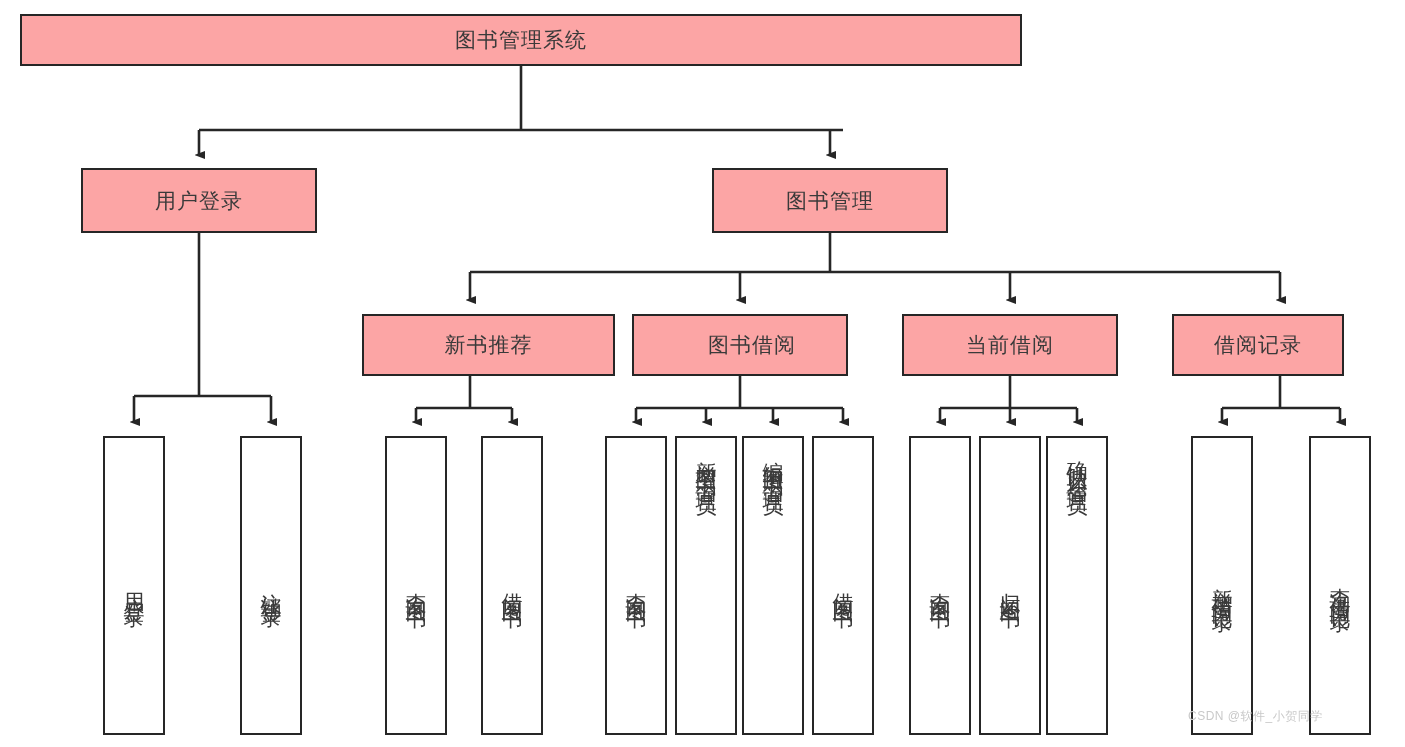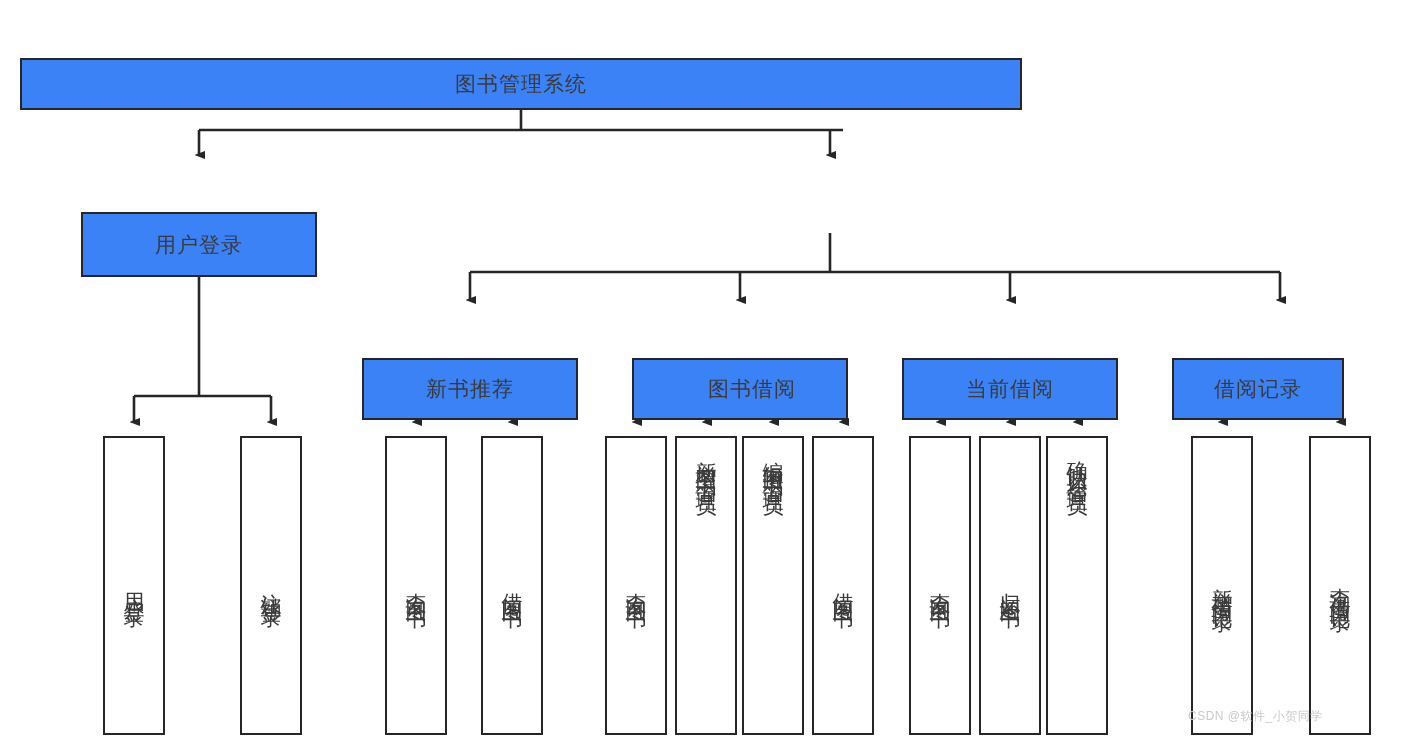--- a/index.html
+++ b/index.html
@@ -1,23 +1,23 @@
 <!DOCTYPE html>
 <html><head>
 <meta charset="utf-8">
 <style>
   html,body{margin:0;padding:0;background:#ffffff;}
   body{width:1405px;height:747px;overflow:hidden;
        font-family:"Liberation Sans","DejaVu Sans",sans-serif;}
   #canvas{position:relative;width:1405px;height:747px;background:#fff;}
   svg#wires{position:absolute;left:0;top:0;width:1405px;height:747px;}
 
-  .node{position:absolute;background:#3b82f6;border:2px solid #262626;
+  .node{position:absolute;background:#fca5a5;border:2px solid #262626;
         box-sizing:border-box;display:flex;align-items:center;
-        justify-content:center;color:#3b3b3b;margin-top:44px;}
+        justify-content:center;color:#3b3b3b;}
   .node .lbl{font-size:21px;letter-spacing:1px;white-space:nowrap;color:#3a3a3a;}
 
   .leaf{position:absolute;background:#ffffff;border:2px solid #262626;
         box-sizing:border-box;display:flex;align-items:flex-start;
         justify-content:center;padding-top:6px;}
   .leaf .vlbl{writing-mode:vertical-rl;text-orientation:upright;
               font-size:21px;letter-spacing:5px;line-height:1.04;
               color:#3a3a3a;white-space:nowrap;}
   .leaf.mid{align-items:center;padding-top:0;}
 
@@ -79,22 +79,25 @@
     </g>
   </svg>
 
   <div class="node" style="left:20px;top:14px;width:1002px;height:52px;">
     <span class="lbl">图书管理系统</span>
   </div>
 
   <div class="node" style="left:81px;top:168px;width:236px;height:65px;">
     <span class="lbl">用户登录</span>
   </div>
+  <div class="node" style="left:712px;top:168px;width:236px;height:65px;">
+    <span class="lbl">图书管理</span>
+  </div>
 
-  <div class="node" style="left:362px;top:314px;width:216px;height:62px;">
+  <div class="node" style="left:362px;top:314px;width:253px;height:62px;">
     <span class="lbl">新书推荐</span>
   </div>
   <div class="node" style="left:632px;top:314px;width:216px;height:62px;padding-left:24px;">
     <span class="lbl">图书借阅</span>
   </div>
   <div class="node" style="left:902px;top:314px;width:216px;height:62px;">
     <span class="lbl">当前借阅</span>
   </div>
   <div class="node" style="left:1172px;top:314px;width:172px;height:62px;">
     <span class="lbl">借阅记录</span>

